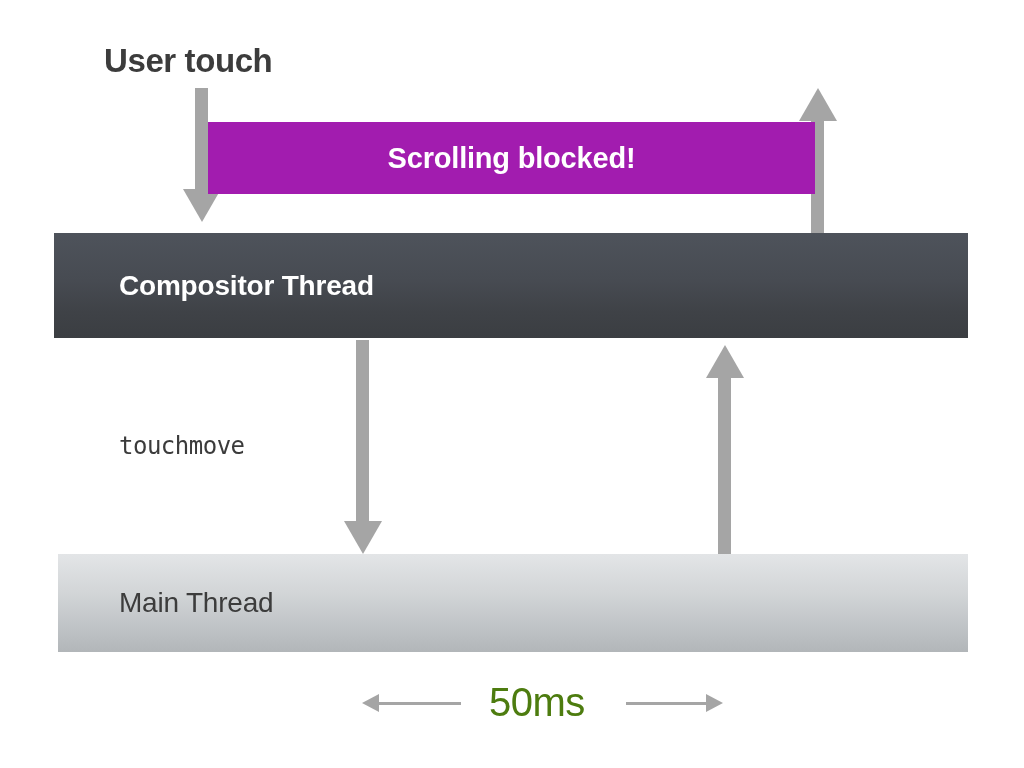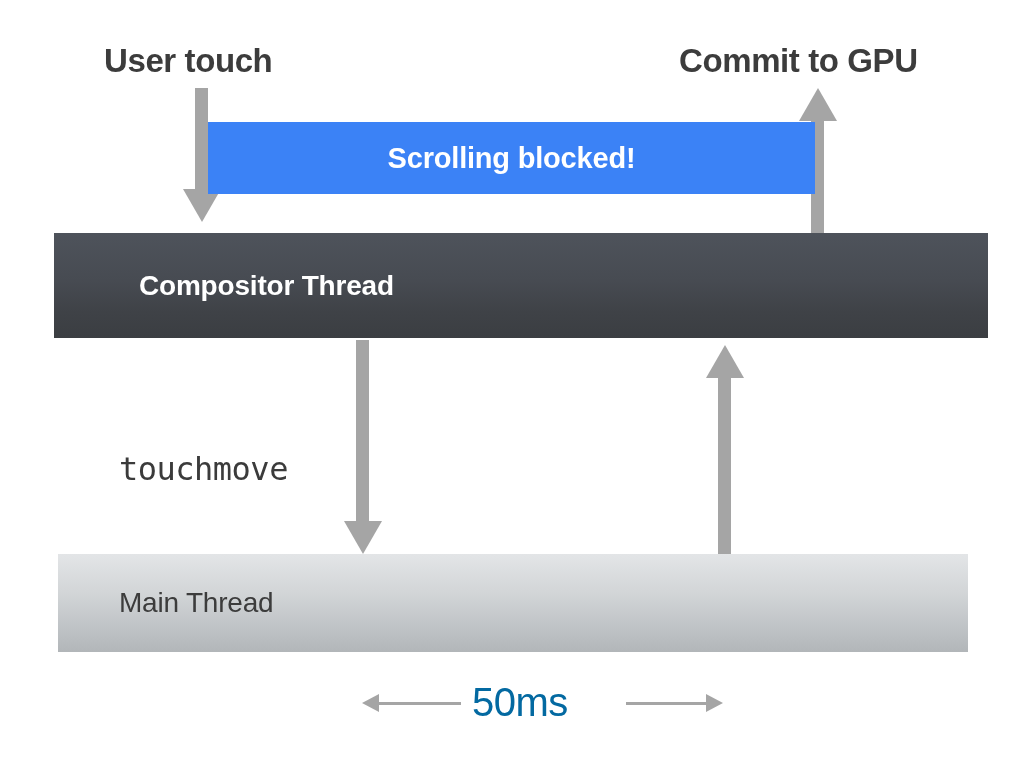--- a/index.html
+++ b/index.html
@@ -70,21 +70,21 @@
   #arrow-return-shaft { left: 718px; top: 378px; width: 13px; height: 176px; }
   #arrow-return-head  { left: 706px; top: 345px; }
 
   
   #scrolling-blocked-bar {
     position: absolute;
     left: 208px;
     top: 122px;
     width: 607px;
     height: 72px;
-    background: #3b82f6;
+    background: #a21caf;
     display: flex;
     align-items: center;
     justify-content: center;
   }
   #scrolling-blocked-label {
     font-family: "Liberation Sans", sans-serif;
     font-weight: bold;
     font-size: 29px;
     color: #ffffff;
     letter-spacing: -0.2px;
@@ -93,38 +93,37 @@
   
   #compositor-thread-bar {
     position: absolute;
     left: 54px;
     top: 233px;
     width: 914px;
     height: 105px;
     background: linear-gradient(180deg, #4e535b 0%, #474b52 45%, #3f4247 75%, #3b3e42 100%);
     display: flex;
     align-items: center;
-    padding-left: 20px;
   }
   #compositor-thread-label {
     margin-left: 65px;
     font-family: "Liberation Sans", sans-serif;
     font-weight: bold;
     font-size: 28px;
     color: #ffffff;
     letter-spacing: -0.2px;
   }
 
   
   #touchmove-label {
     position: absolute;
     left: 119px;
-    top: 450px;
+    top: 432px;
     font-family: "DejaVu Sans Mono", monospace;
-    font-size: 32px;
+    font-size: 24px;
     color: #3b3b3b;
     letter-spacing: -0.5px;
     white-space: nowrap;
   }
 
   
   #main-thread-bar {
     position: absolute;
     left: 58px;
     top: 554px;
@@ -182,37 +181,36 @@
     border-right: 17px solid #a5a5a5;
   }
   #dim-head-right {
     left: 706px;
     border-top: 9px solid transparent;
     border-bottom: 9px solid transparent;
     border-left: 17px solid #a5a5a5;
   }
   #duration-label {
     position: absolute;
-    left: 472px;
+    left: 489px;
     top: 680px;
     font-family: "Liberation Sans", sans-serif;
     font-size: 40px;
-    color: #0369a1;
+    color: #4d7c0f;
     letter-spacing: -0.5px;
     white-space: nowrap;
   }
 </style>
 </head>
 <body>
 
 <div id="stage">
 
   <div class="top-label" id="label-user-touch">User touch</div>
 
-  <div class="top-label" id="label-commit-gpu">Commit to GPU</div>
 
   <div class="arrow-shaft" id="arrow-user-touch-shaft"></div>
   <div class="arrow-head down" id="arrow-user-touch-head"></div>
 
   <div class="arrow-shaft" id="arrow-commit-shaft"></div>
   <div class="arrow-head up" id="arrow-commit-head"></div>
 
   <div id="scrolling-blocked-bar">
     <span id="scrolling-blocked-label">Scrolling blocked!</span>
   </div>

